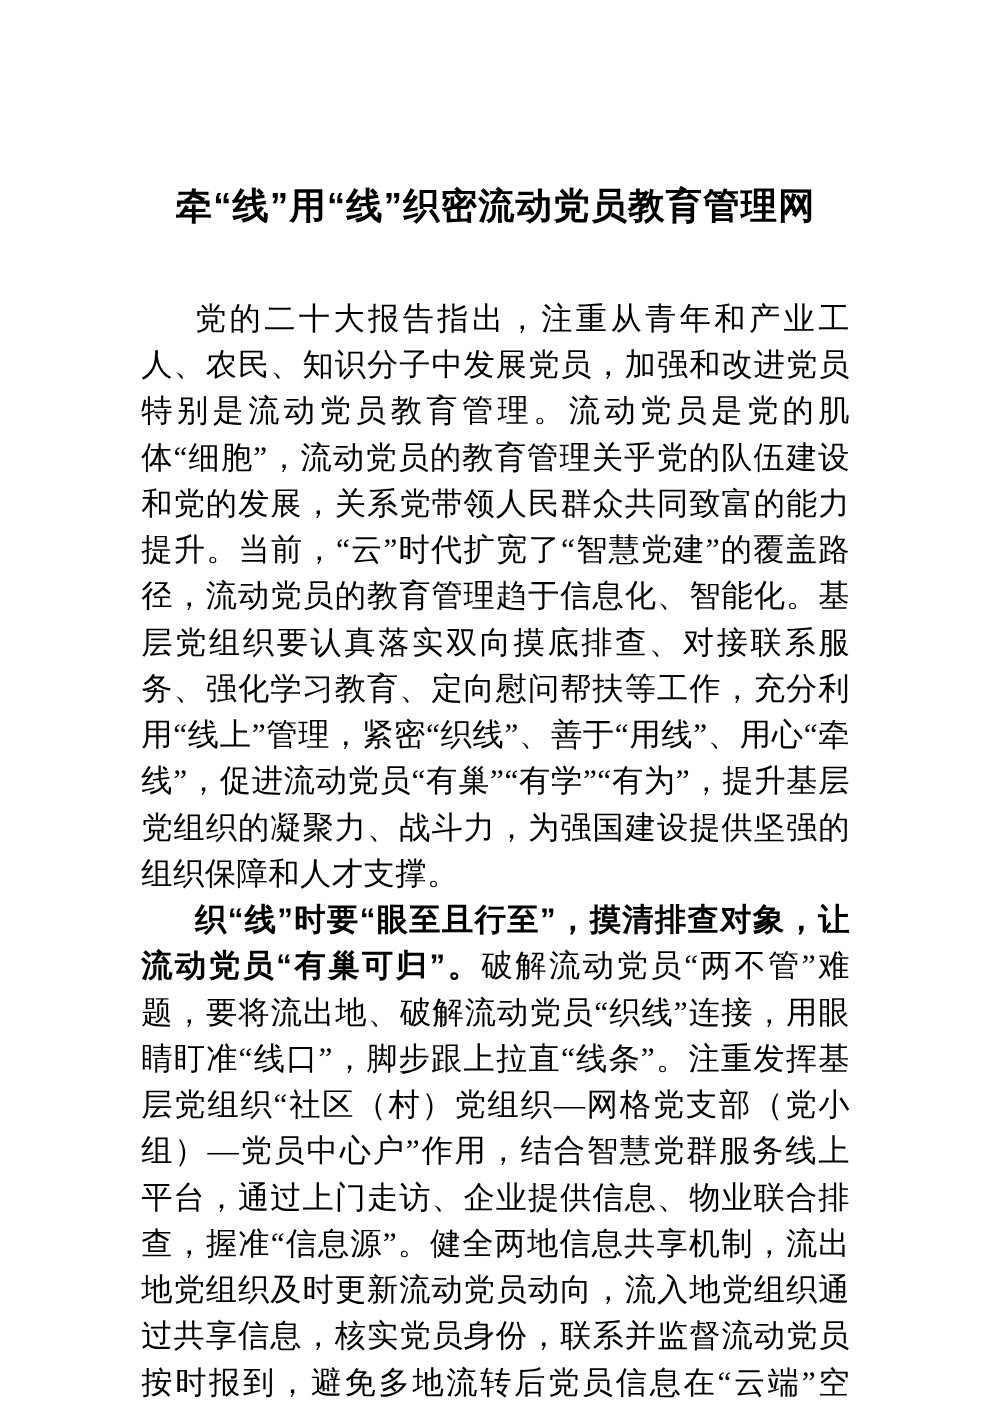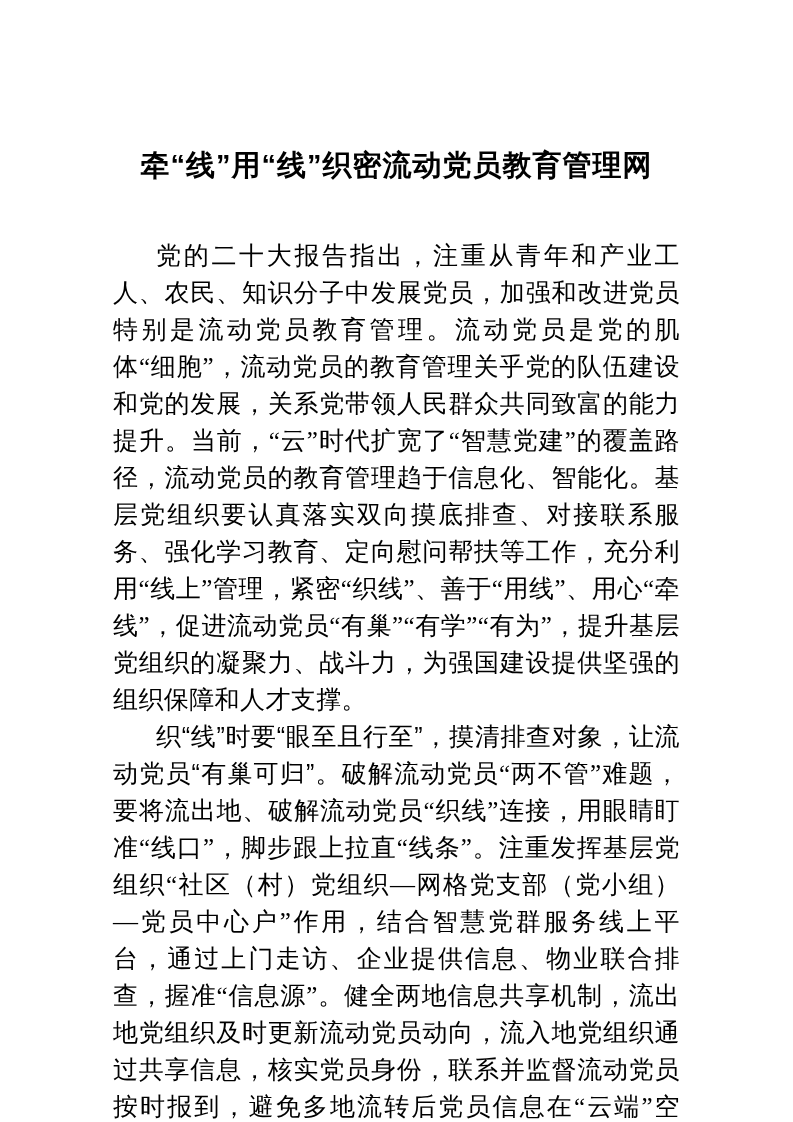--- a/index.html
+++ b/index.html
@@ -42,21 +42,21 @@
     line-height: 37px;
     text-align: justify;
     text-indent: 43px;
     letter-spacing: 0.4px;
   }
   .para-first {
     margin-top: 50px;
   }
   .lead-bold {
     font-family: "Liberation Sans", sans-serif;
-    font-weight: 400;
+    font-weight: 700;
   }
 </style>
 </head>
 <body>
 
 <div class="page">
   <div class="content">
 
     <div class="doc-title">牵“线”用“线”织密流动党员教育管理网</div>
 

